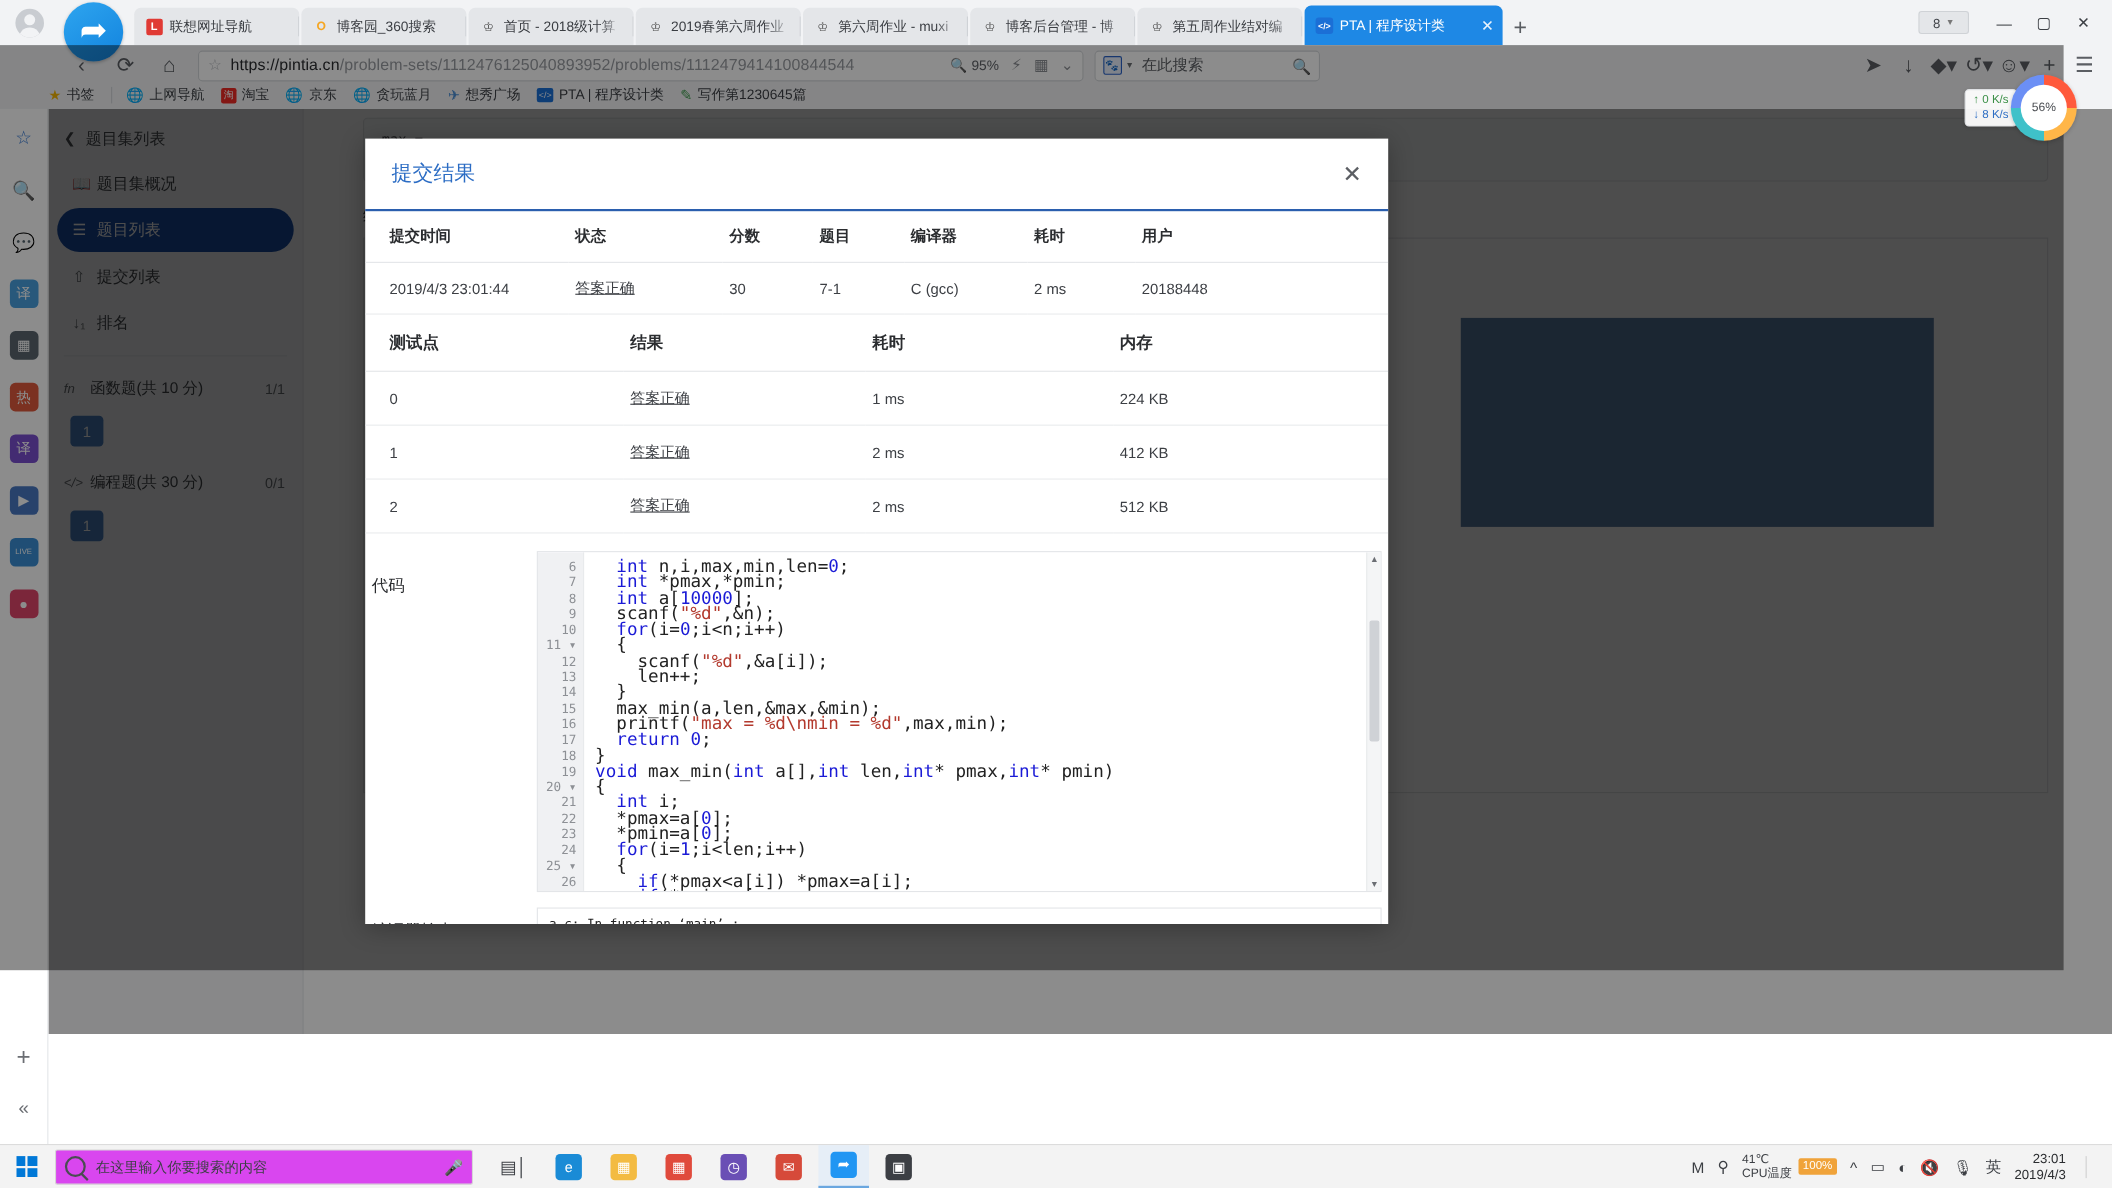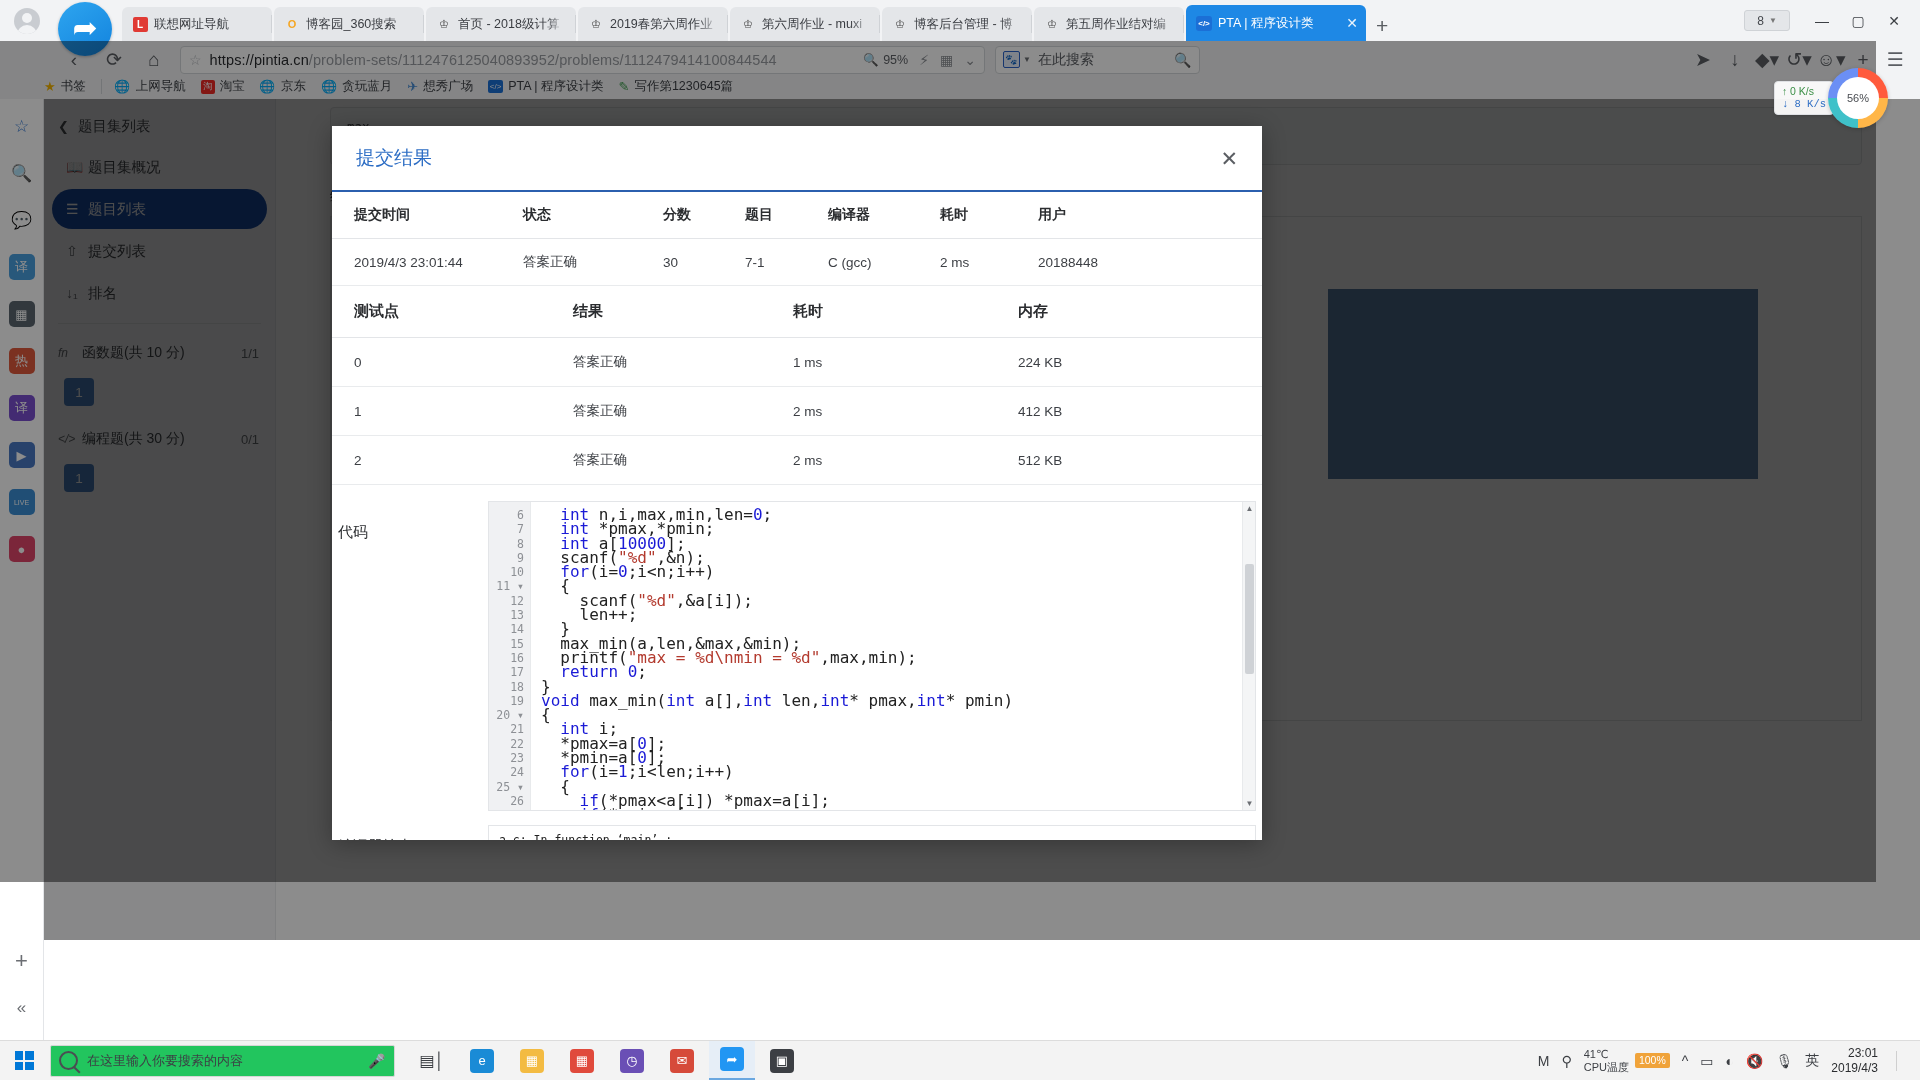--- a/index.html
+++ b/index.html
@@ -165,21 +165,21 @@
   .ed-blue { position:absolute; left:1052px; top:190px; width:430px; height:190px;
              background:#5c7ea6; }
 
   
   .speedwrap { position:absolute; right:32px; top:68px; z-index:45;
       display:flex; align-items:center; }
   .speedbox { background:rgba(255,255,255,.94); border:1px solid #dfe1e4;
       border-radius:4px; padding:3px 7px; font-size:10.5px; color:#44474c;
       line-height:13px; box-shadow:0 1px 3px rgba(0,0,0,.14); }
   .speedbox .up { color:#3a8f46; }
-  .speedbox .dn { color:#2f6fc4;font-family:Liberation Mono, monospace; }
+  .speedbox .dn { color:#2f6fc4; }
   .ring { width:60px; height:60px; border-radius:50%; margin-left:-6px;
       background:conic-gradient(#ff5a3c 0 25%, #ffb648 25% 50%, #3fc1c9 50% 75%, #6b8ff5 75% 100%);
       display:flex; align-items:center; justify-content:center;
       box-shadow:0 1px 4px rgba(0,0,0,.2); }
   .ring-in { width:42px; height:42px; border-radius:50%; background:#fff;
       display:flex; align-items:center; justify-content:center; font-size:11px;
       color:#4a4d52; }
 
   
   .modal { position:absolute; left:332px; top:126px; width:930px; height:714px;
@@ -189,21 +189,21 @@
      align-items:center; padding:0 24px; flex:0 0 66px; }
   .m-title { font-size:19px; color:#2b6cc4; }
   .m-close { margin-left:auto; font-size:21px; color:#5b5e63; line-height:1; }
   .m-body { flex:1 1 auto; overflow:hidden; padding:0; }
 
   table.subt { width:100%; border-collapse:collapse; }
   table.subt th { font-size:14px; color:#2b2d30; font-weight:bold;
      text-align:left; padding:14px 6px; border-bottom:1px solid #e3e5e8; }
   table.subt td { font-size:13.5px; color:#3c3f44; padding:14px 6px;
      border-bottom:1px solid #e9ebed; }
-  .ok { color:#e8443a; }
+  .ok { color:#e8443a;text-decoration:underline; }
   .lnk { color:#2b6cc4; }
 
   table.tpt { width:100%; border-collapse:collapse; }
   table.tpt th { font-size:15px; color:#2b2d30; font-weight:bold; text-align:left;
      padding:16px 6px; border-bottom:1px solid #e3e5e8; }
   table.tpt td { font-size:13.5px; color:#3c3f44; padding:15px 6px;
      border-bottom:1px solid #e9ebed; }
 
   .coderow { display:flex; padding:16px 6px 4px 6px; }
   .code-lbl { width:150px; font-size:15px; color:#2b2d30; padding-top:22px; }
@@ -232,21 +232,21 @@
      font-family:"DejaVu Sans Mono", monospace; font-size:11.5px; line-height:16.5px;
      color:#222; padding:6px 0 0 10px; white-space:pre; }
 
   
   .taskbar { position:absolute; left:0; top:1040px; width:1920px; height:40px;
      background:#f3f3f3; border-top:1px solid #dcdcdc; display:flex; align-items:center; }
   .start { width:48px; height:40px; display:flex; align-items:center; justify-content:center; }
   .winlogo { width:19px; height:19px; display:grid; grid-template-columns:1fr 1fr;
      grid-template-rows:1fr 1fr; gap:2px; }
   .winlogo span { background:#0078d7; display:block; }
-  .tsearch { width:345px; height:32px; background:#22c55e; border:1px solid #d6d6d6;
+  .tsearch { width:380px; height:32px; background:#d946ef; border:1px solid #d6d6d6;
      border-radius:2px; display:flex; align-items:center; padding:0 8px; margin-left:2px; }
   .tsearch .si { width:19px; height:19px; border:2px solid #4a4d52; border-radius:50%;
      position:relative; margin-right:9px; }
   .tsearch .si::after { content:""; position:absolute; right:-5px; bottom:-3px;
      width:8px; height:2px; background:#4a4d52; transform:rotate(45deg); }
   .tsearch .ph { flex:1 1 auto; font-size:13px; color:#3c3f44; }
   .tsearch .mic { font-size:14px; color:#3c3f44; }
   .tasks { display:flex; align-items:center; margin-left:14px; gap:4px; }
   .tk { width:46px; height:40px; display:flex; align-items:center; justify-content:center; }
   .tk .sq { width:24px; height:24px; border-radius:4px; display:flex;

